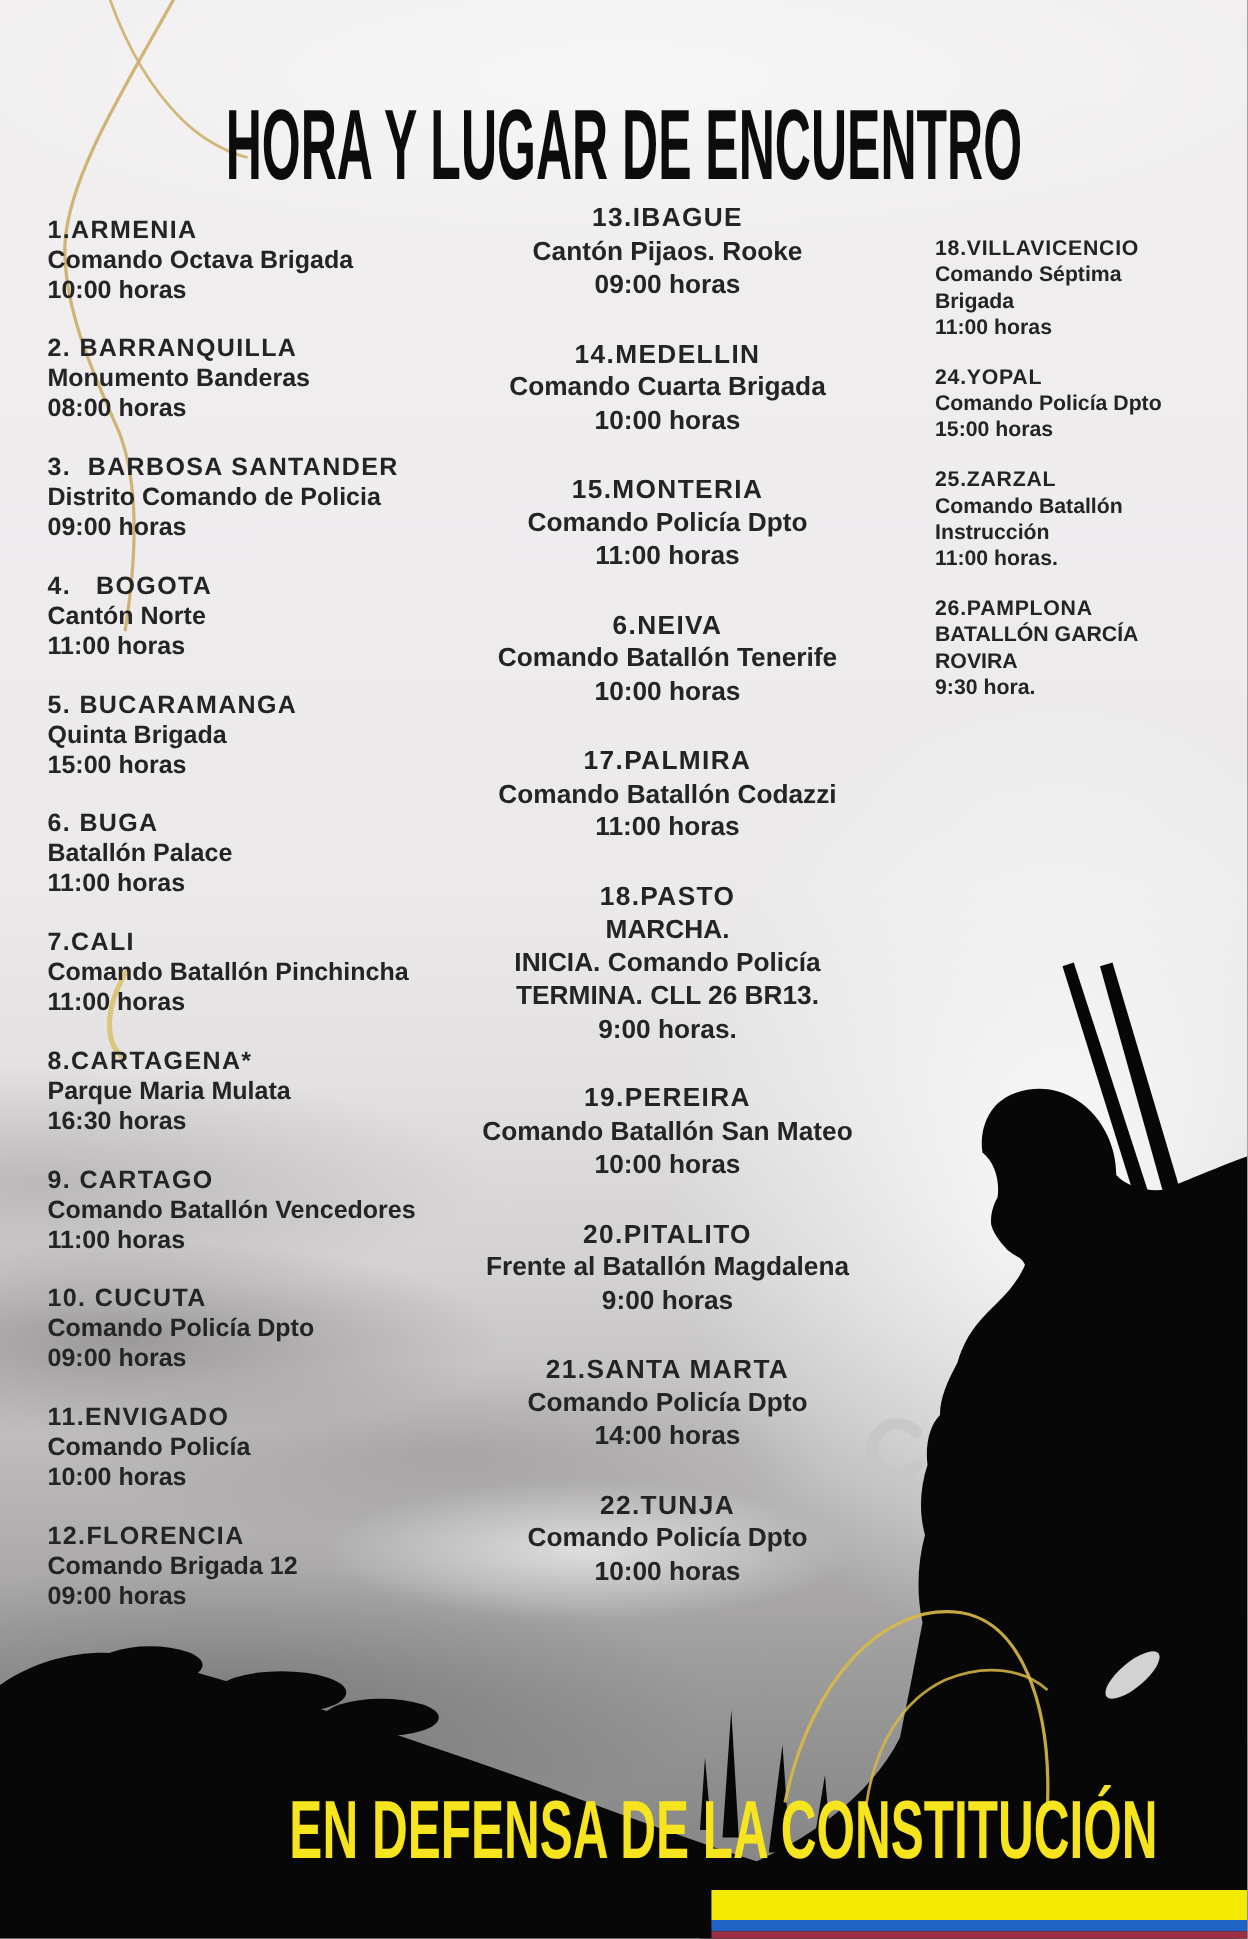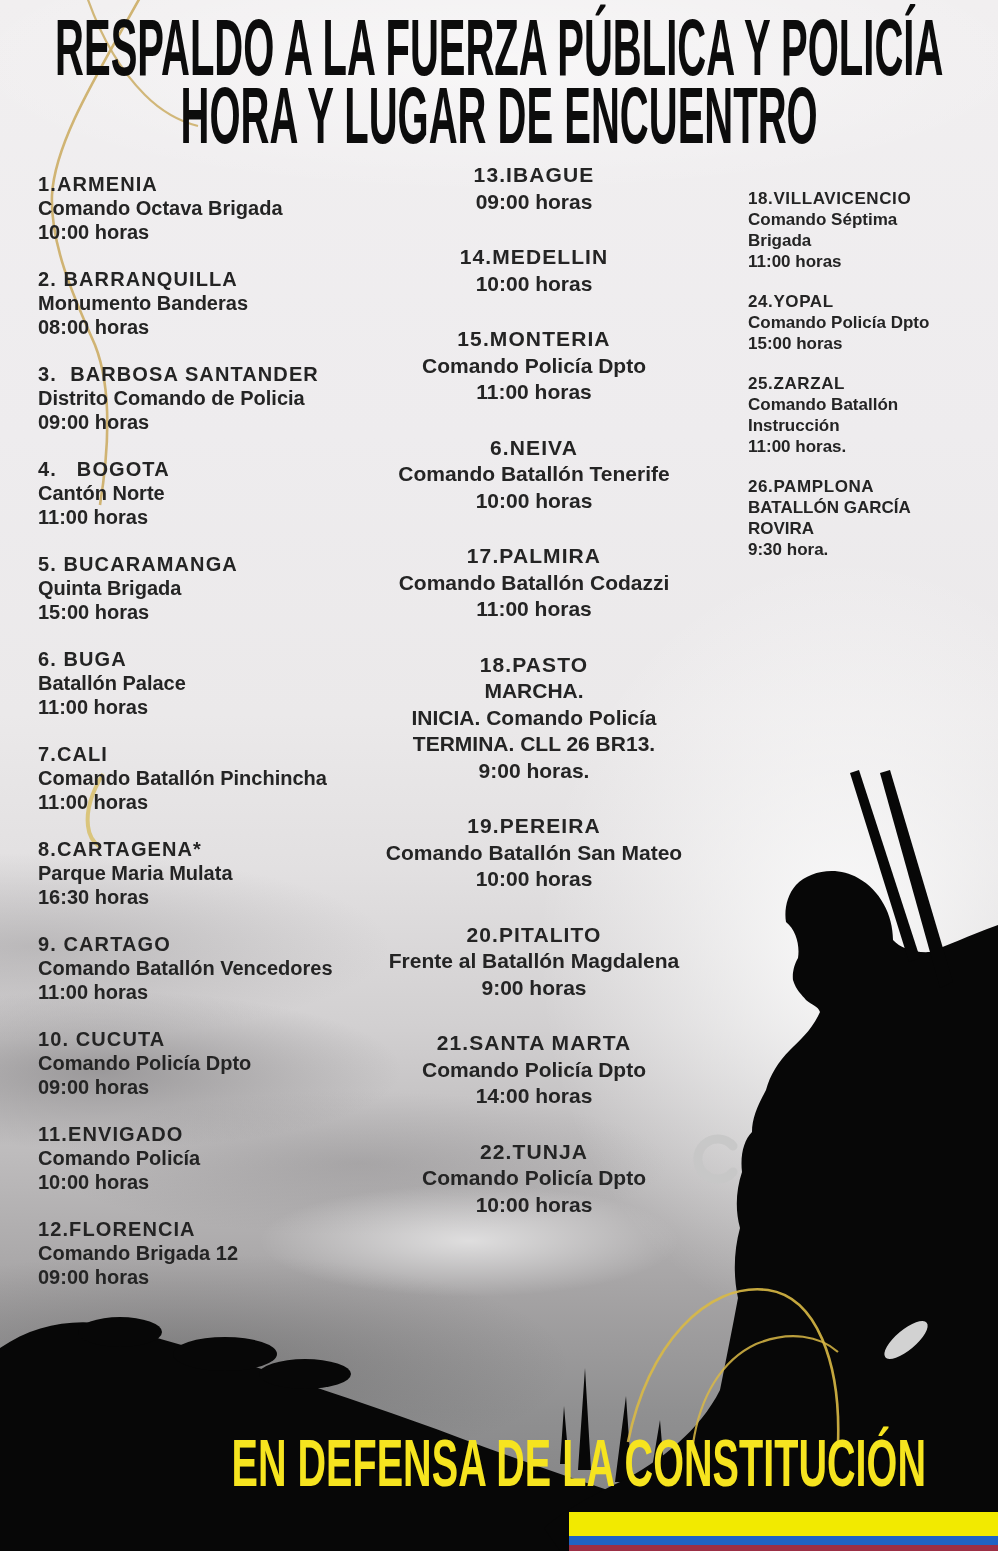--- a/index.html
+++ b/index.html
@@ -152,23 +152,20 @@
       M 103,774 C 92,792 86,810 88,826 C 89,836 94,843 100,847"></path>
 
     <path fill="none" stroke="#d9b945" stroke-width="2.6" opacity="0.9" d="
       M 628,1442 C 648,1345 706,1282 768,1290 C 816,1297 841,1362 838,1444"></path>
     <path fill="none" stroke="#d9b945" stroke-width="2.2" opacity="0.85" d="
       M 693,1444 C 700,1396 722,1360 756,1344 C 790,1330 820,1336 838,1352"></path>
 
     <path fill="none" stroke="#c6c6c6" stroke-width="9" stroke-linecap="round" opacity="0.9" d="M 733,1146 A 20,20 0 1 0 733,1172"></path>
   </svg>
 
-  <div class="title-line title-l1">
-    <span class="squeeze">RESPALDO A LA FUERZA PÚBLICA Y POLICÍA</span>
-  </div>
   <div class="title-line title-l2">
     <span class="squeeze">HORA Y LUGAR DE ENCUENTRO</span>
   </div>
 
   <div class="col col1">
 
       <div class="entry">
         <div class="entry-lines">
           <div class="entry-line">1.ARMENIA</div>
           <div class="entry-line">Comando Octava Brigada</div>
@@ -262,27 +259,29 @@
           <div class="entry-line">Comando Brigada 12</div>
           <div class="entry-line">09:00 horas</div>
         </div>
       </div>
     </div>
   <div class="col col2">
 
       <div class="entry">
         <div class="entry-lines">
           <div class="entry-line">13.IBAGUE</div>
+          <div class="entry-line">Cantón Pijaos. Rooke</div>
           <div class="entry-line">09:00 horas</div>
         </div>
       </div>
 
       <div class="entry">
         <div class="entry-lines">
           <div class="entry-line">14.MEDELLIN</div>
+          <div class="entry-line">Comando Cuarta Brigada</div>
           <div class="entry-line">10:00 horas</div>
         </div>
       </div>
 
       <div class="entry">
         <div class="entry-lines">
           <div class="entry-line">15.MONTERIA</div>
           <div class="entry-line">Comando Policía Dpto</div>
           <div class="entry-line">11:00 horas</div>
         </div>

